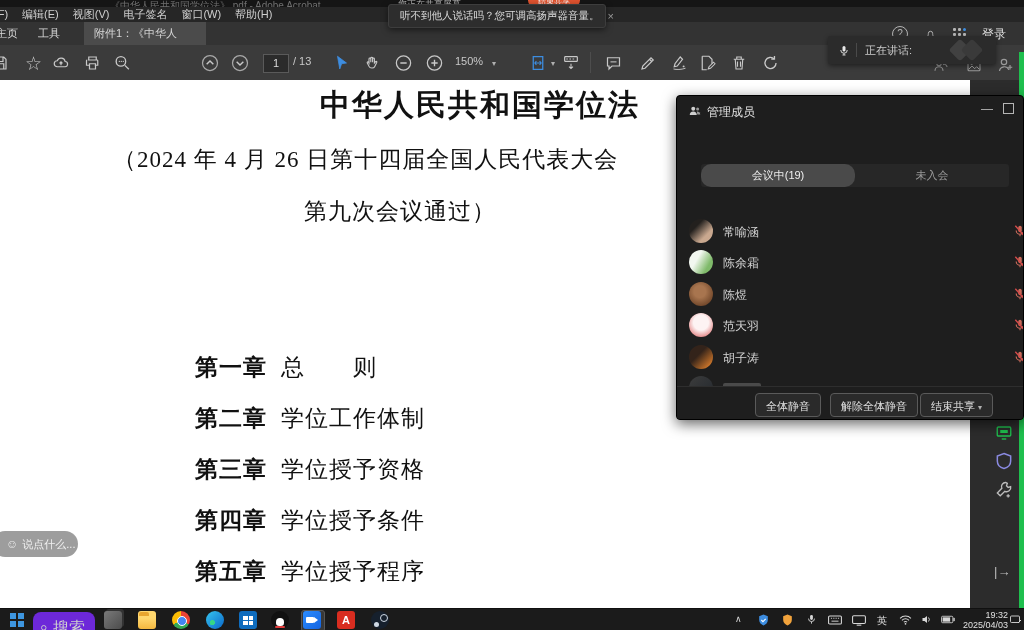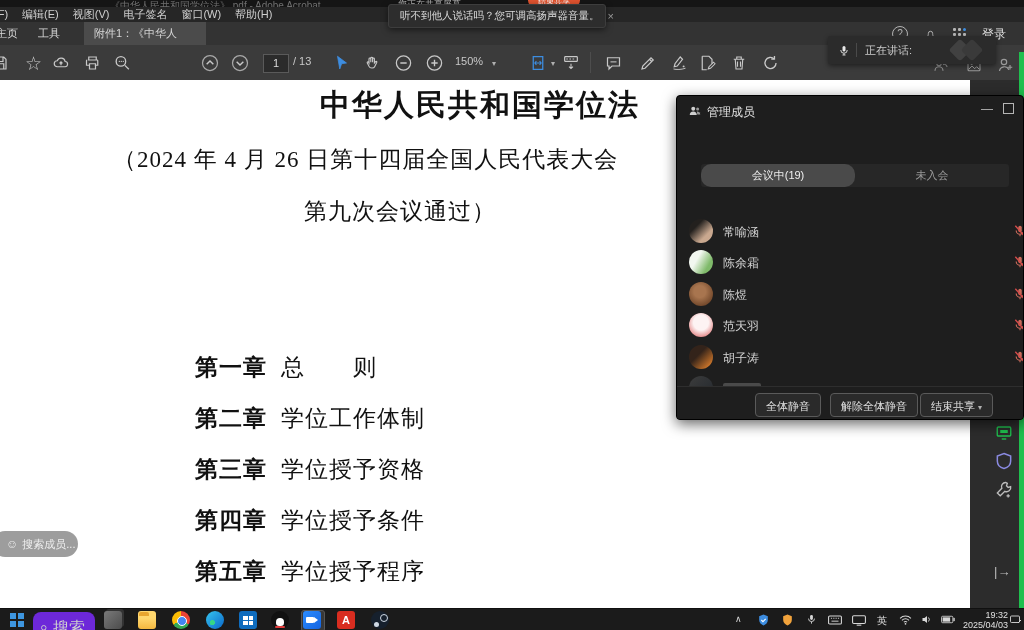--- a/index.html
+++ b/index.html
@@ -418,21 +418,21 @@
 
   <div class="p-foot">
     <span class="p-btn" style="left:78px">全体静音</span>
     <span class="p-btn" style="left:153px">解除全体静音</span>
     <span class="p-btn" style="left:243px"><span>结束共享</span> <span class="caret">▾</span></span>
   </div>
 </div>
 
 <div class="abs" id="chatpill">
   <span style="font-size:12px;color:#e8e8e8">☺</span>
-  <span>搜索成员...</span>
+  <span>说点什么...</span>
 </div>
 
 <div class="abs" id="taskbar">
   <span class="tb-start">
       <i></i>
       <i></i>
       <i></i>
       <i></i>
     </span>
   <span class="tb-search">

